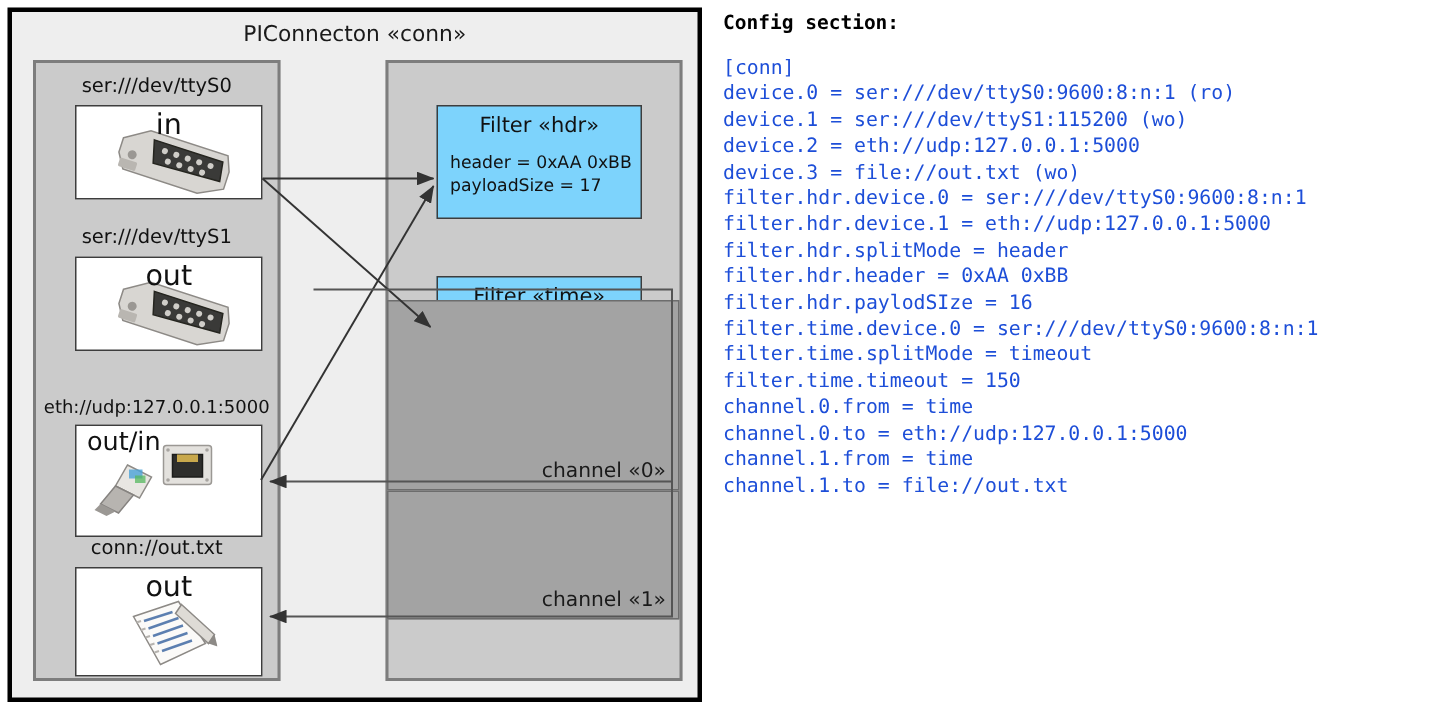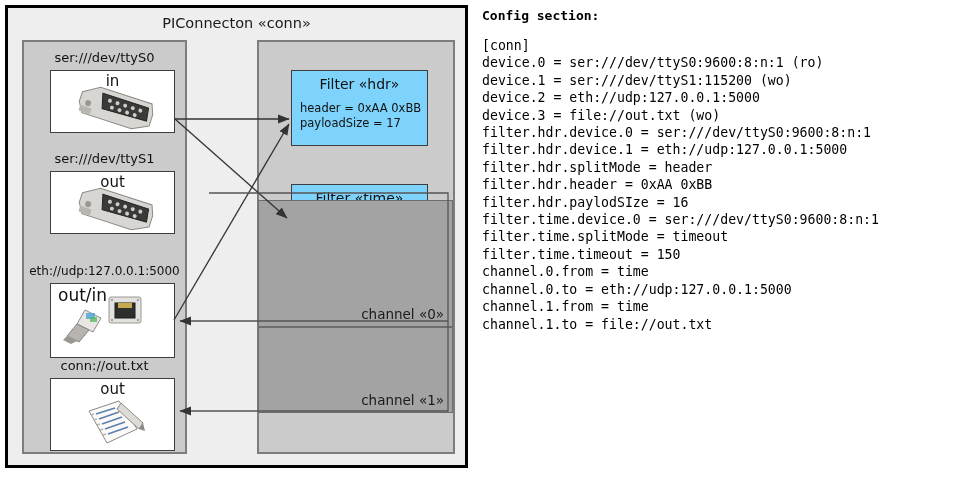--- a/index.html
+++ b/index.html
@@ -66,21 +66,21 @@
     background: #ffffff;
     border: 1.5px solid #3d3d3d;
     box-sizing: border-box;
     overflow: hidden;
   }
   .dev-box .dev-dir {
     position: absolute;
     top: 1px;
     width: 100%;
     text-align: center;
-    font-size: 15px;
+    font-size: 19px;
     color: #111111;
     z-index: 3;
   }
   .dev-box.ethbox .dev-dir {
     text-align: left;
     left: 7px;
     width: auto;
     font-size: 17px;
   }
 
@@ -143,21 +143,21 @@
     font-family: "DejaVu Sans Mono", monospace;
     font-weight: bold;
     font-size: 13px;
     color: #000000;
     margin-bottom: 14px;
   }
   #config-lines {
     font-family: "DejaVu Sans Mono", monospace;
     font-size: 13.2px;
     line-height: 17.4px;
-    color: #000000;
+    color: #1d4ed8;
     white-space: pre;
   }
   #config-lines div { white-space: pre; }
 
   
   .icon-serial {
     position: absolute;
     left: 26px; top: 18px;
     width: 78px; height: 38px;
     transform: rotate(18deg);

